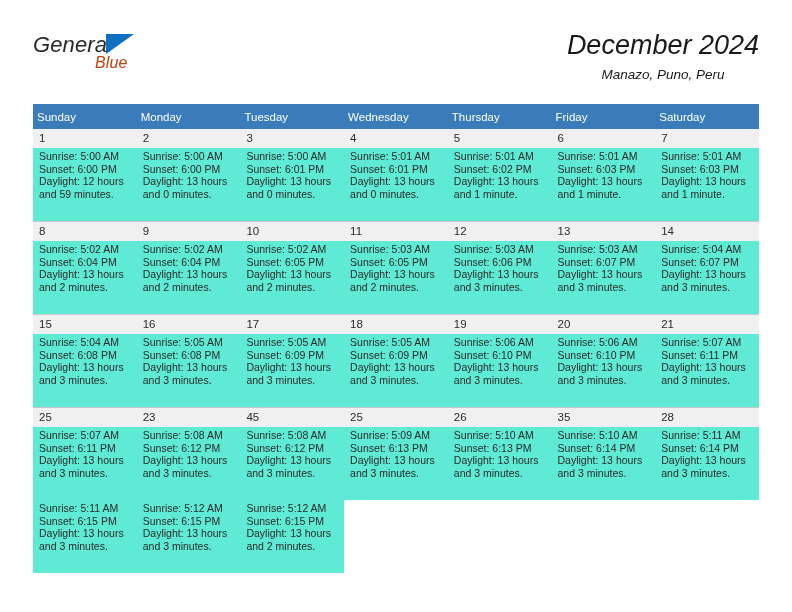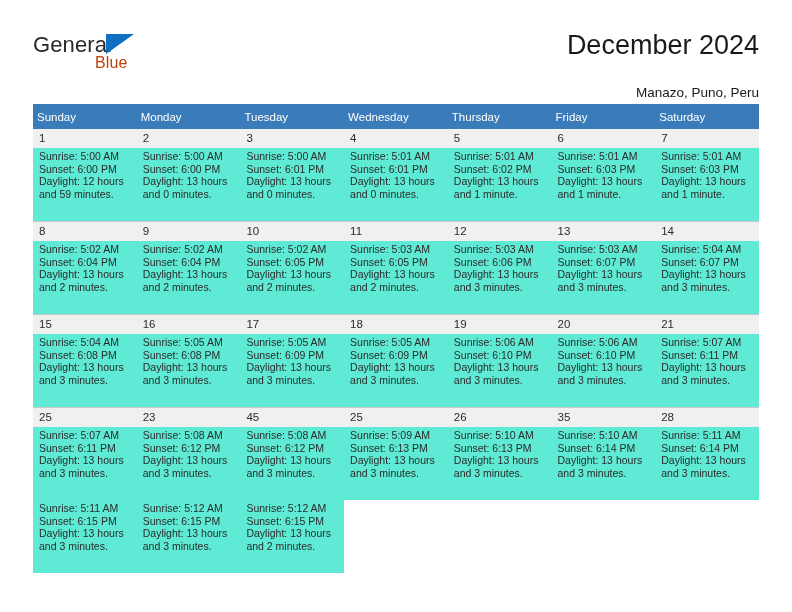--- a/index.html
+++ b/index.html
@@ -21,20 +21,21 @@
     box-sizing: border-box;
   }
 
   
   .top-header {
     position: absolute;
     left: 33px;
     top: 28px;
     width: 726px;
     height: 68px;
+    font-style: italic;
   }
   .logo {
     position: absolute;
     left: 0;
     top: 4px;
     width: 210px;
     height: 58px;
   }
   .logo-general {
     position: absolute;
@@ -60,33 +61,33 @@
     top: 22px;
     font-size: 16px;
     letter-spacing: 0.1px;
     color: #c2410c;
     font-family: "Liberation Sans", sans-serif;
   }
   .title-block {
     position: absolute;
     right: 0;
     top: 0;
-    text-align: right;
+    text-align: center;
   }
   .cal-title {
     font-size: 27px;
     color: #1a1a1a;
     line-height: 34px;
     white-space: nowrap;
   }
   .cal-subtitle {
     font-size: 13.5px;
     color: #1a1a1a;
     line-height: 20px;
-    margin-top: 21px;
+    margin-top: 3px;
     white-space: nowrap;
   }
 
   
   .calendar {
     position: absolute;
     left: 33px;
     top: 104px;
     width: 726px;
     border-collapse: collapse;

